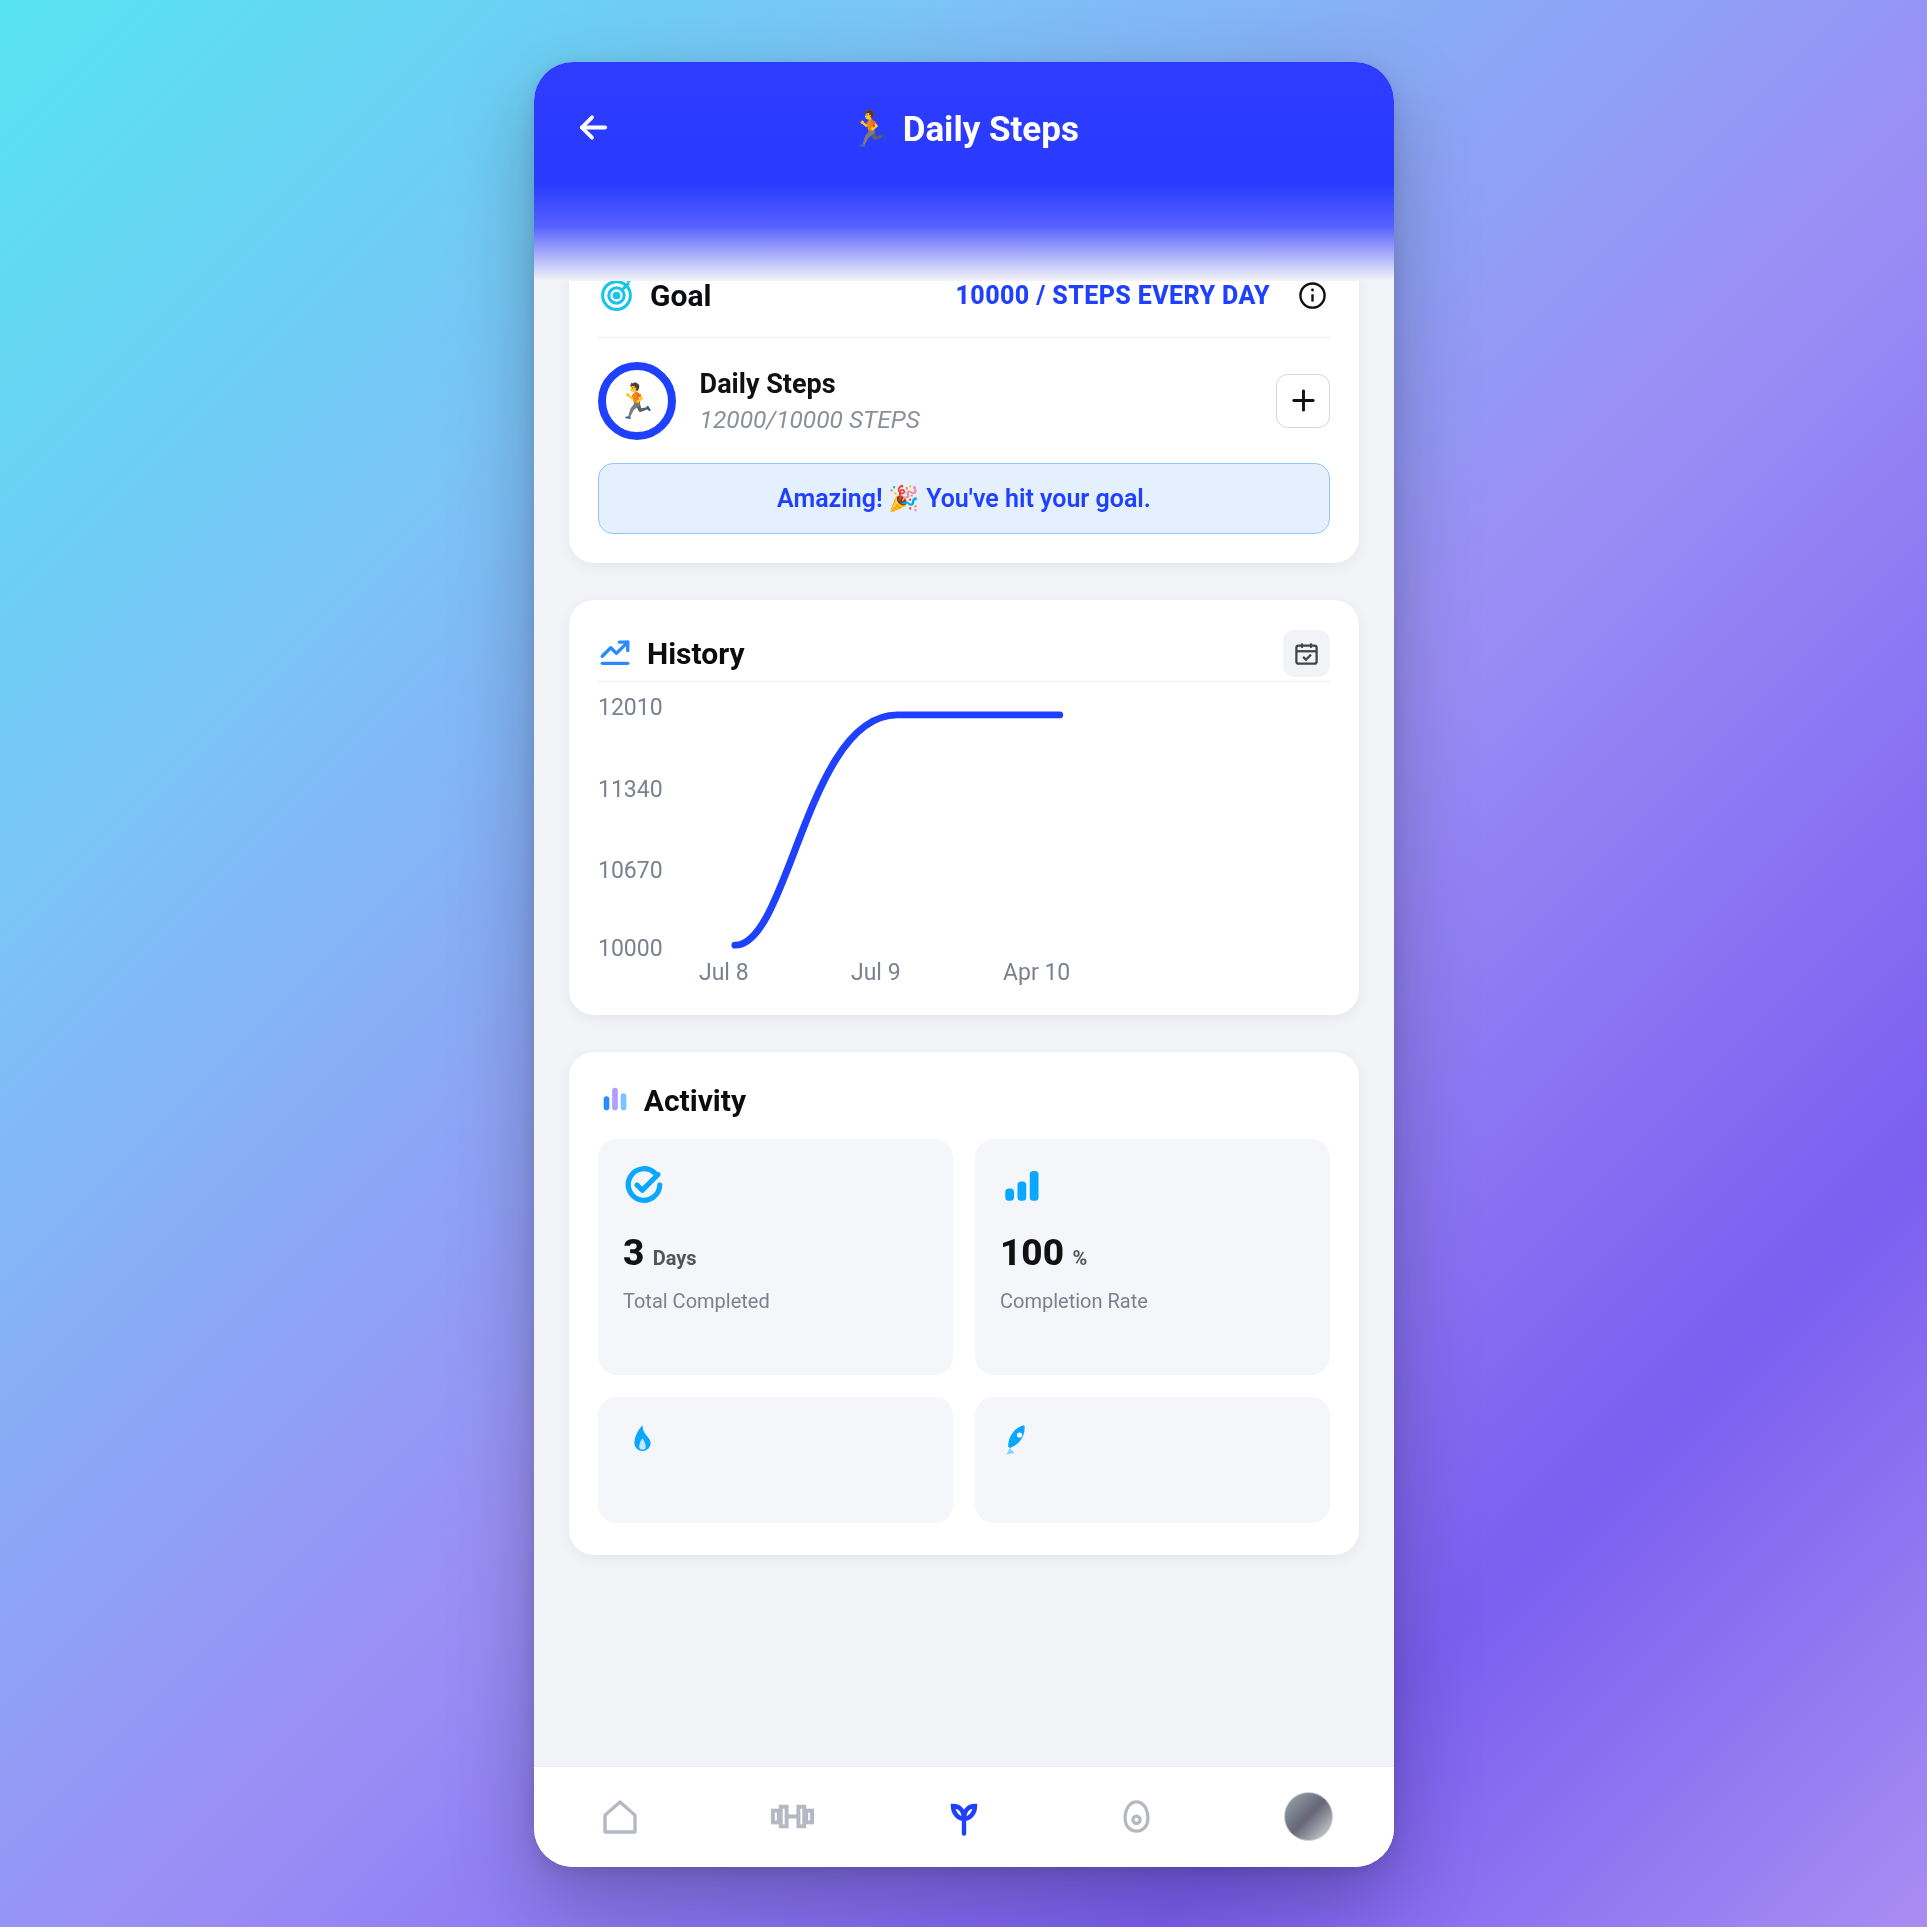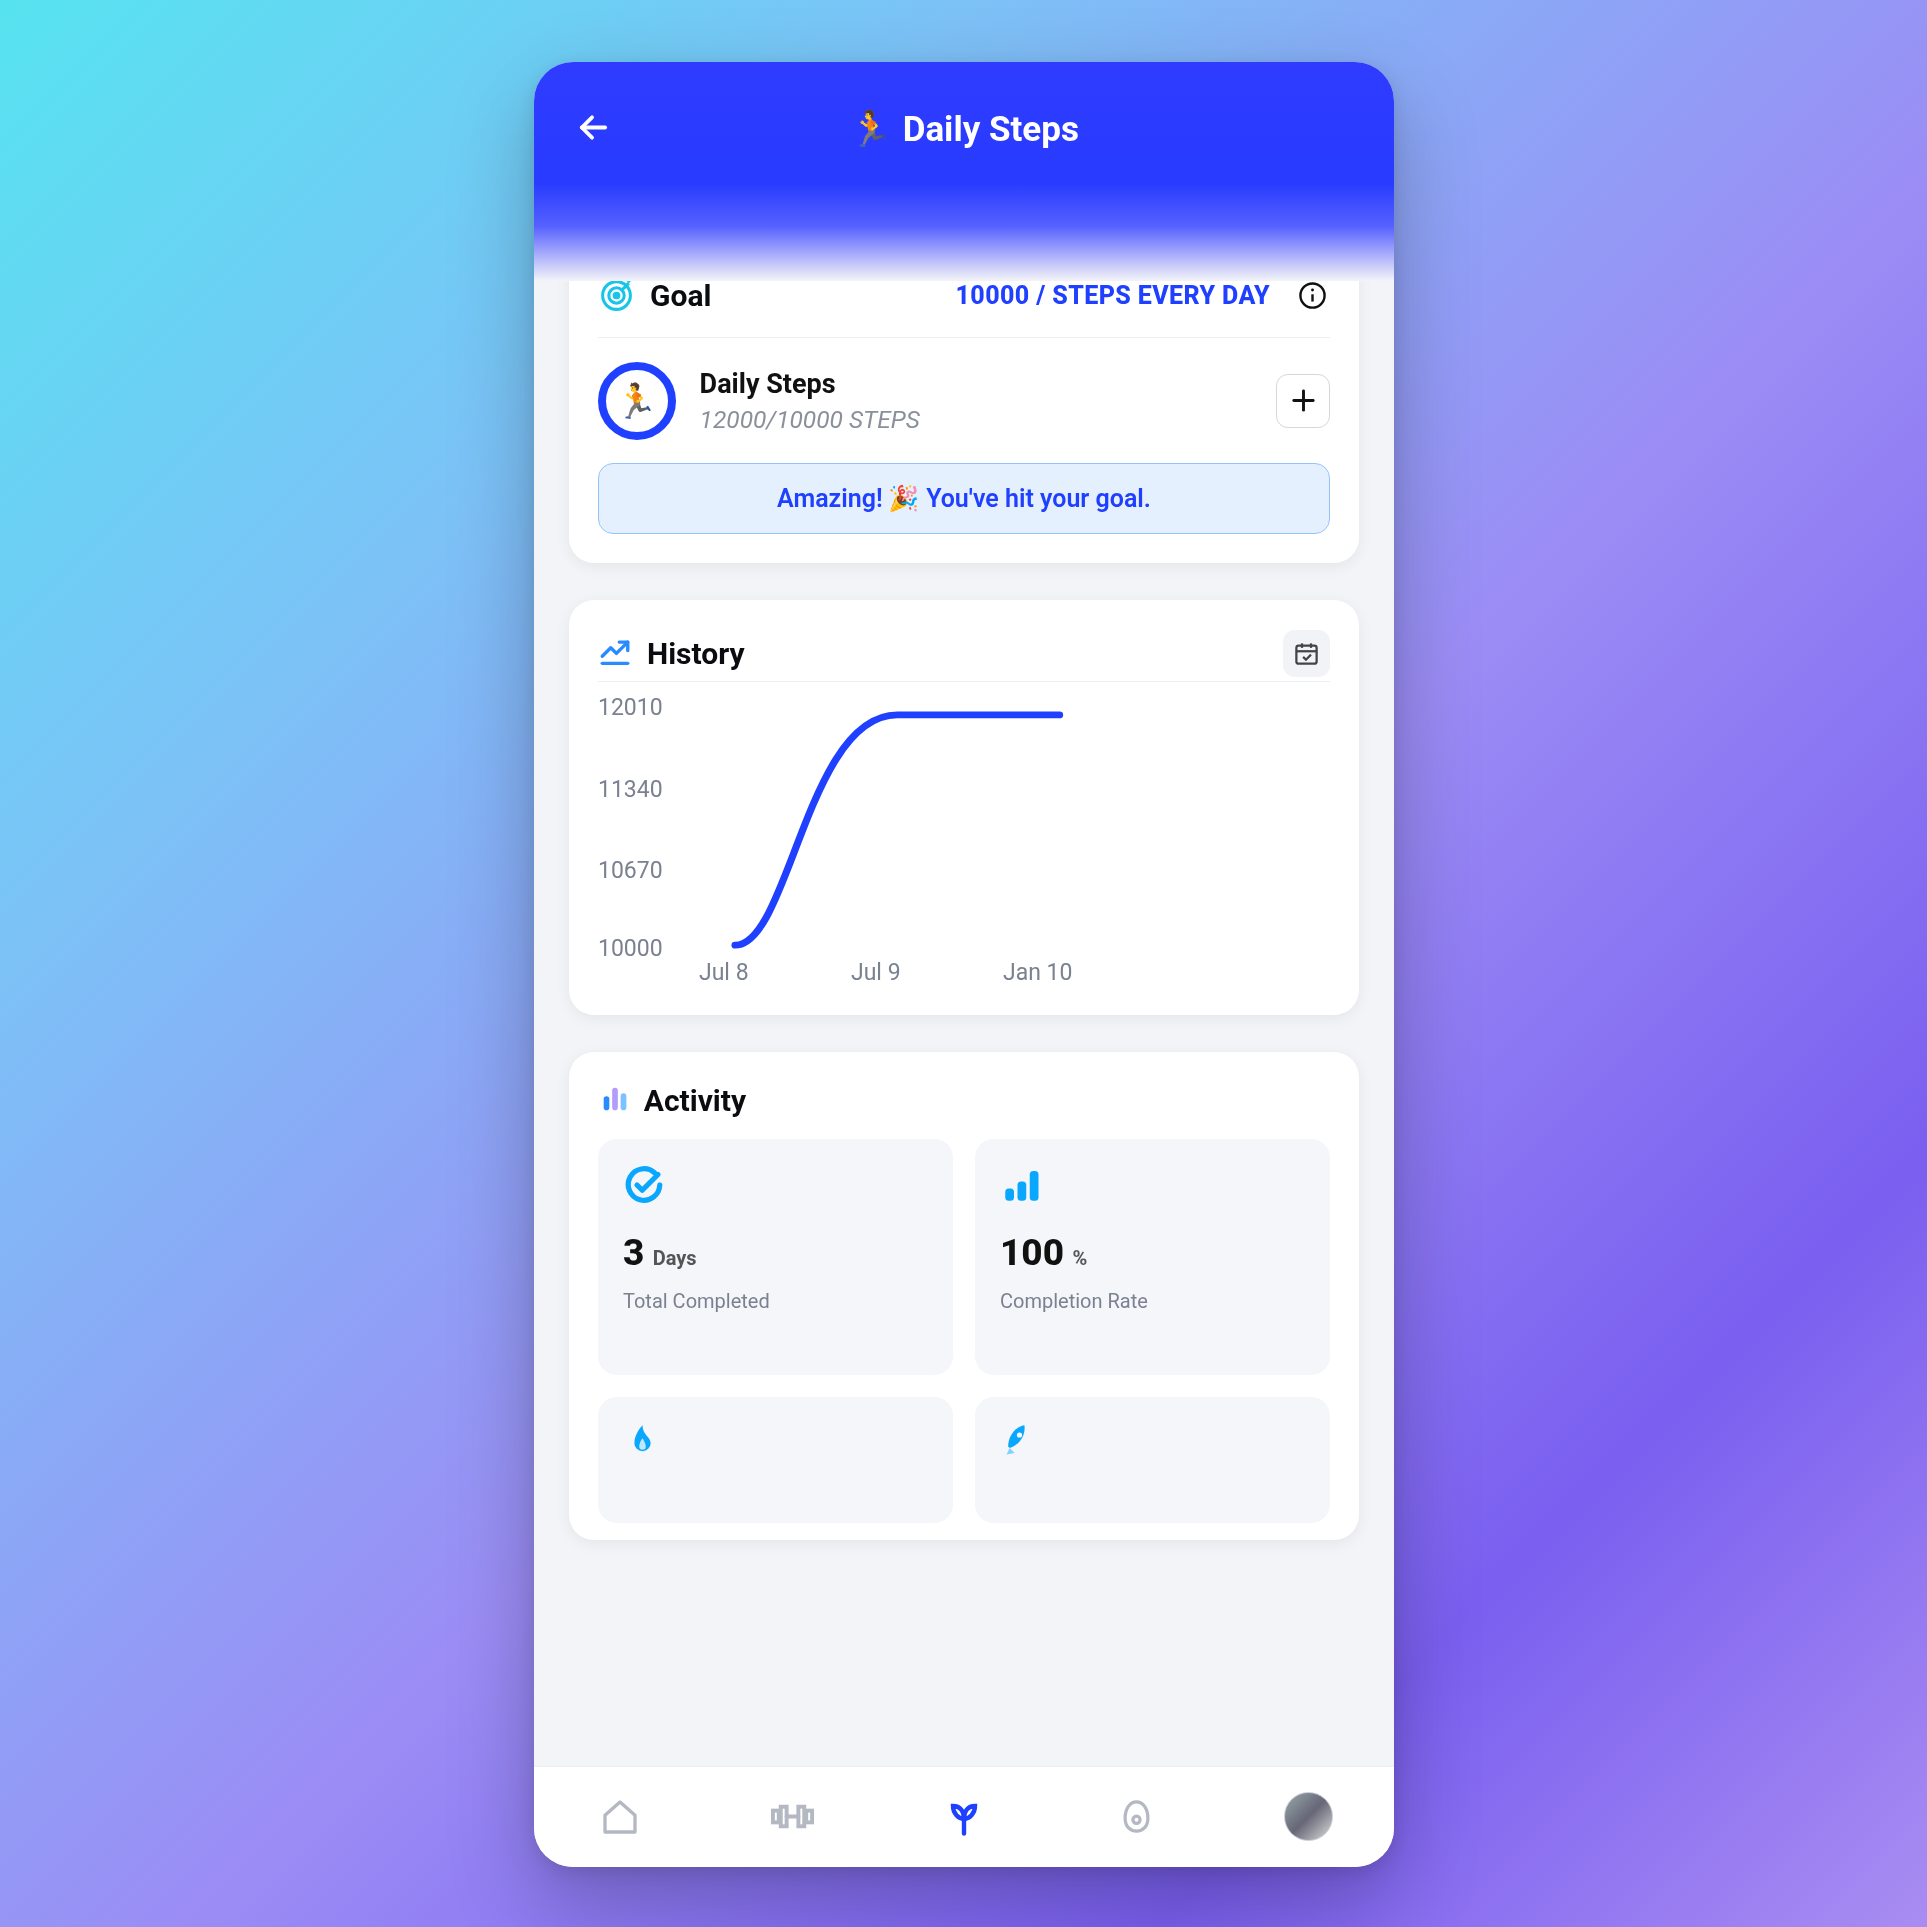--- a/index.html
+++ b/index.html
@@ -177,26 +177,26 @@
             <span style="top: 241px;">10000</span>
           </div>
         <div class="plot">
           <svg id="plot-svg" viewBox="0 0 700 290" preserveAspectRatio="none">
               <path d="M 40 282 C 100 282 120 9.36318407960199 220 9.36318407960199 L 400 9.36318407960199" fill="none" stroke="#2040ff" stroke-width="8" stroke-linecap="round"></path>
             </svg>
         </div>
         <div class="xlabels" id="xlabels">
             <span>Jul 8</span>
             <span>Jul 9</span>
-            <span>Jan 10</span>
-          </div>
-      </div>
-    </div>
-
-    <div class="card" style="padding-bottom:17px;">
+            <span>Apr 10</span>
+          </div>
+      </div>
+    </div>
+
+    <div class="card" style="padding-bottom:32px;">
       <div class="act-head">
         <span>
           <svg width="34" height="34" viewBox="0 0 24 24" fill="none">
               <rect x="4" y="10" width="4" height="10" rx="2" fill="#2a8bff"></rect>
               <rect x="10" y="4" width="4" height="16" rx="2" fill="#b49cff"></rect>
               <rect x="16" y="8" width="4" height="12" rx="2" fill="#7cc2ff"></rect>
             </svg>
         </span>
         <span class="act-title">Activity</span>
       </div>

